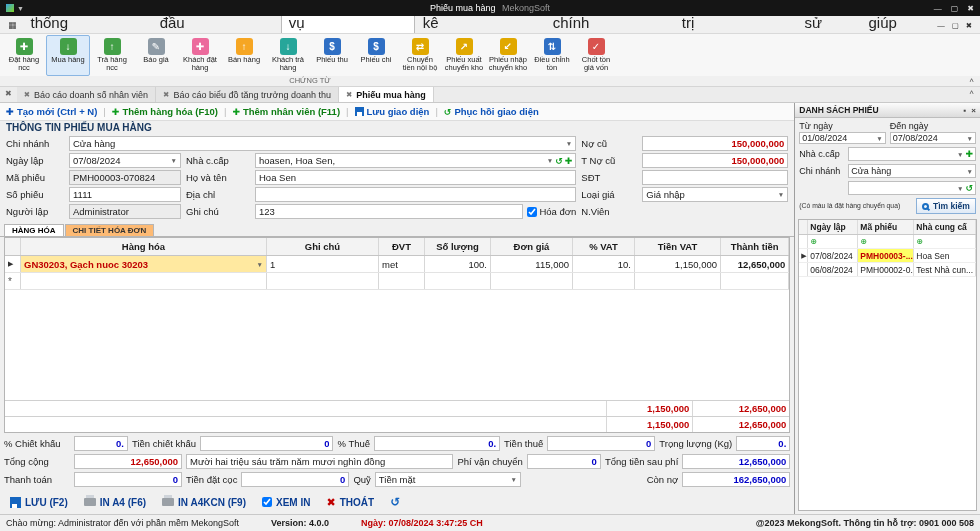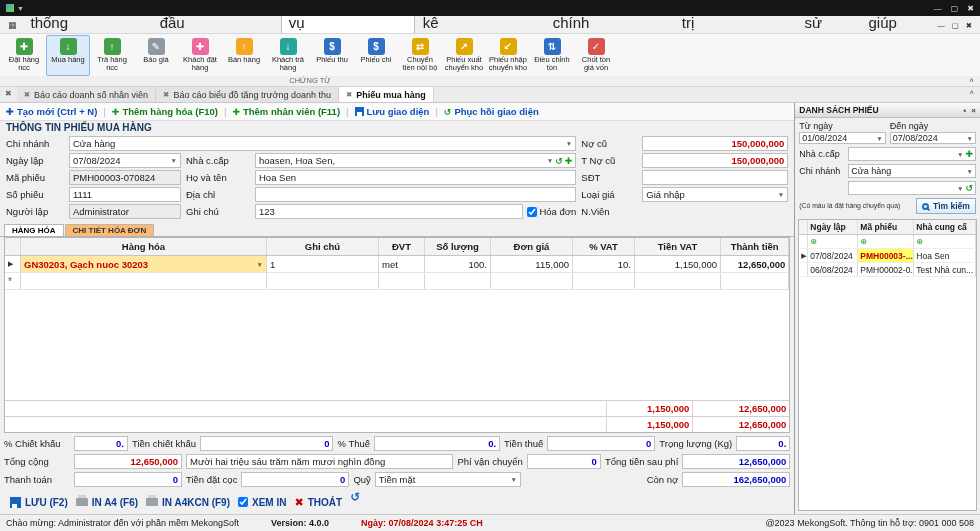--- a/index.html
+++ b/index.html
@@ -92,21 +92,21 @@
 
 .summary{background:#f0f0f0;padding:3px 4px;display:flex;flex-direction:column;gap:3px;font-size:9.5px;flex:0 0 auto}
 .srow{display:flex;align-items:center;gap:4px}
 .slabel{white-space:nowrap}
 .sf{height:15px;background:#fff;border:1px solid #bfbfbf;display:flex;align-items:center;padding:0 3px;gap:2px}
 .sf .fv{flex:1;text-align:right;overflow:hidden;white-space:nowrap}
 .sf.blue .fv{color:#0000c8;font-weight:bold}
 .sf.red .fv{color:#c00000;font-weight:bold}
 .sf.left .fv{text-align:left}
 
-.btnrow{height:24px;display:flex;gap:8px;padding:0 10px;font-size:10px;font-weight:bold;color:#0b3d91;flex:0 0 auto}
+.btnrow{height:24px;display:flex;align-items:center;gap:16px;padding:0 10px;font-size:10px;font-weight:bold;color:#0b3d91;flex:0 0 auto}
 .btn{display:flex;align-items:center;gap:4px}
 .btn input{width:10px;height:10px;margin:0}
 .icon-printer{width:12px;height:8px;background:#9aa0a6;border-radius:1px;position:relative;display:inline-block}
 .icon-printer::before{content:'';position:absolute;top:-3px;left:2px;right:2px;height:3px;background:#cfd4da}
 .thoat-x{color:#c00000;font-size:11px}
 .undo{color:#1565c0;font-size:12px;font-weight:bold}
 
 
 .panel{flex:0 0 164px;border-left:1px solid #9e9e9e;background:#f0f0f0;display:flex;flex-direction:column;font-size:9px;min-height:0}
 .phead{flex:0 0 15px;background:linear-gradient(#fcfcfc,#dcdcdc);border-bottom:1px solid #bdbdbd;display:flex;align-items:center;padding:0 4px;font-weight:bold;font-size:8.5px}
@@ -129,30 +129,34 @@
 .pw0{flex:0 0 9px}.pw1{flex:0 0 50px}.pw2{flex:0 0 56px}.pw3{flex:1}
 .pgrow{display:flex;flex:0 0 14px;border-bottom:1px solid #eee;align-items:stretch}
 .pfilter .pgc{color:#0c9c1c;font-size:8px}
 .codehl{background:#ffff66;color:#c00000;font-weight:bold}
 .pgfill{flex:1}
 
 
 .statusbar{flex:0 0 17px;background:#f0f0f0;border-top:1px solid #c9c9c9;display:flex;align-items:center;padding:0 6px;font-size:9px;gap:32px}
 .sb-version{font-weight:bold}
 .sb-date{color:#c00000;font-weight:bold}
-.sb-right{margin-left:auto;font-weight:normal;color:#222}
+.sb-right{margin-left:auto;font-weight:bold;color:#222}
 </style>
 </head>
 <body>
 
 <div class="app">
 
   <div class="titlebar">
     <span class="tb-appicon"></span>
     <span class="tb-caret">▼</span>
+    <div class="tb-title">
+      <span>Phiếu mua hàng</span>
+      <span class="tb-brand">MekongSoft</span>
+    </div>
     <div class="tb-ctrl">
       <span>—</span>
       <span>▢</span>
       <span>✖</span>
     </div>
   </div>
 
   <div class="menubar">
     <span class="micon">▦</span>
     <span class="mtab">Quản trị hệ thống</span>

